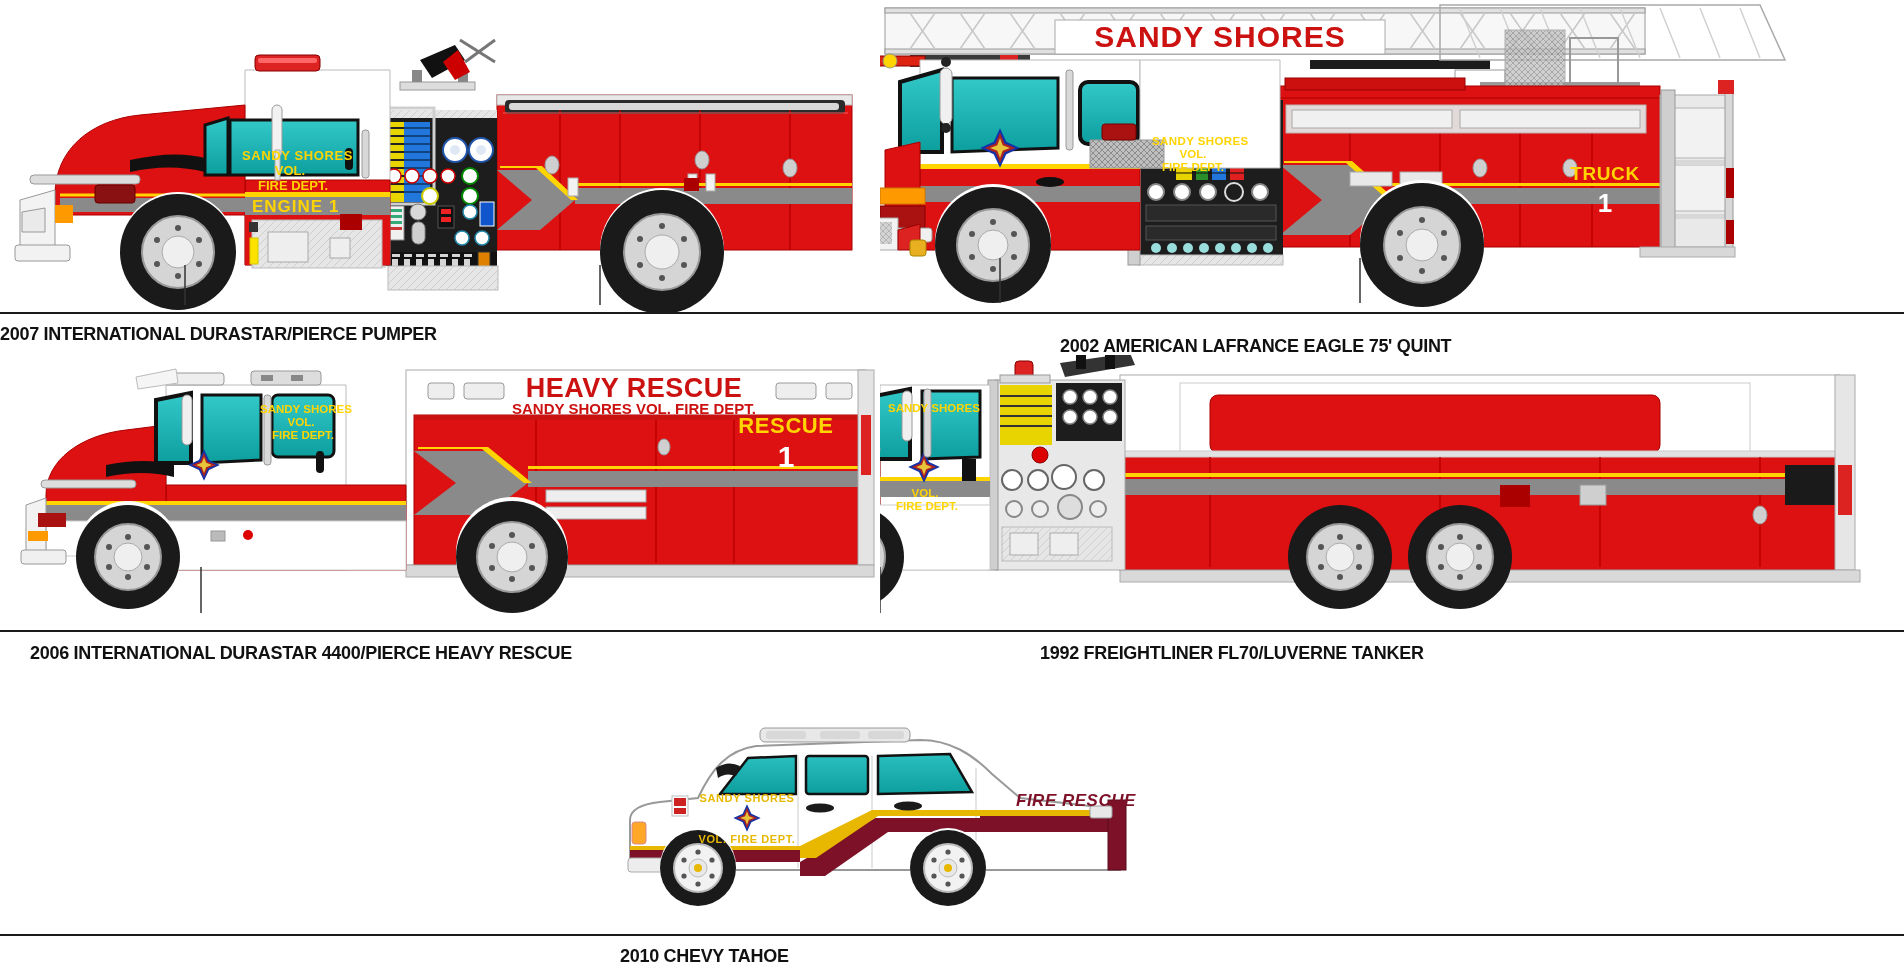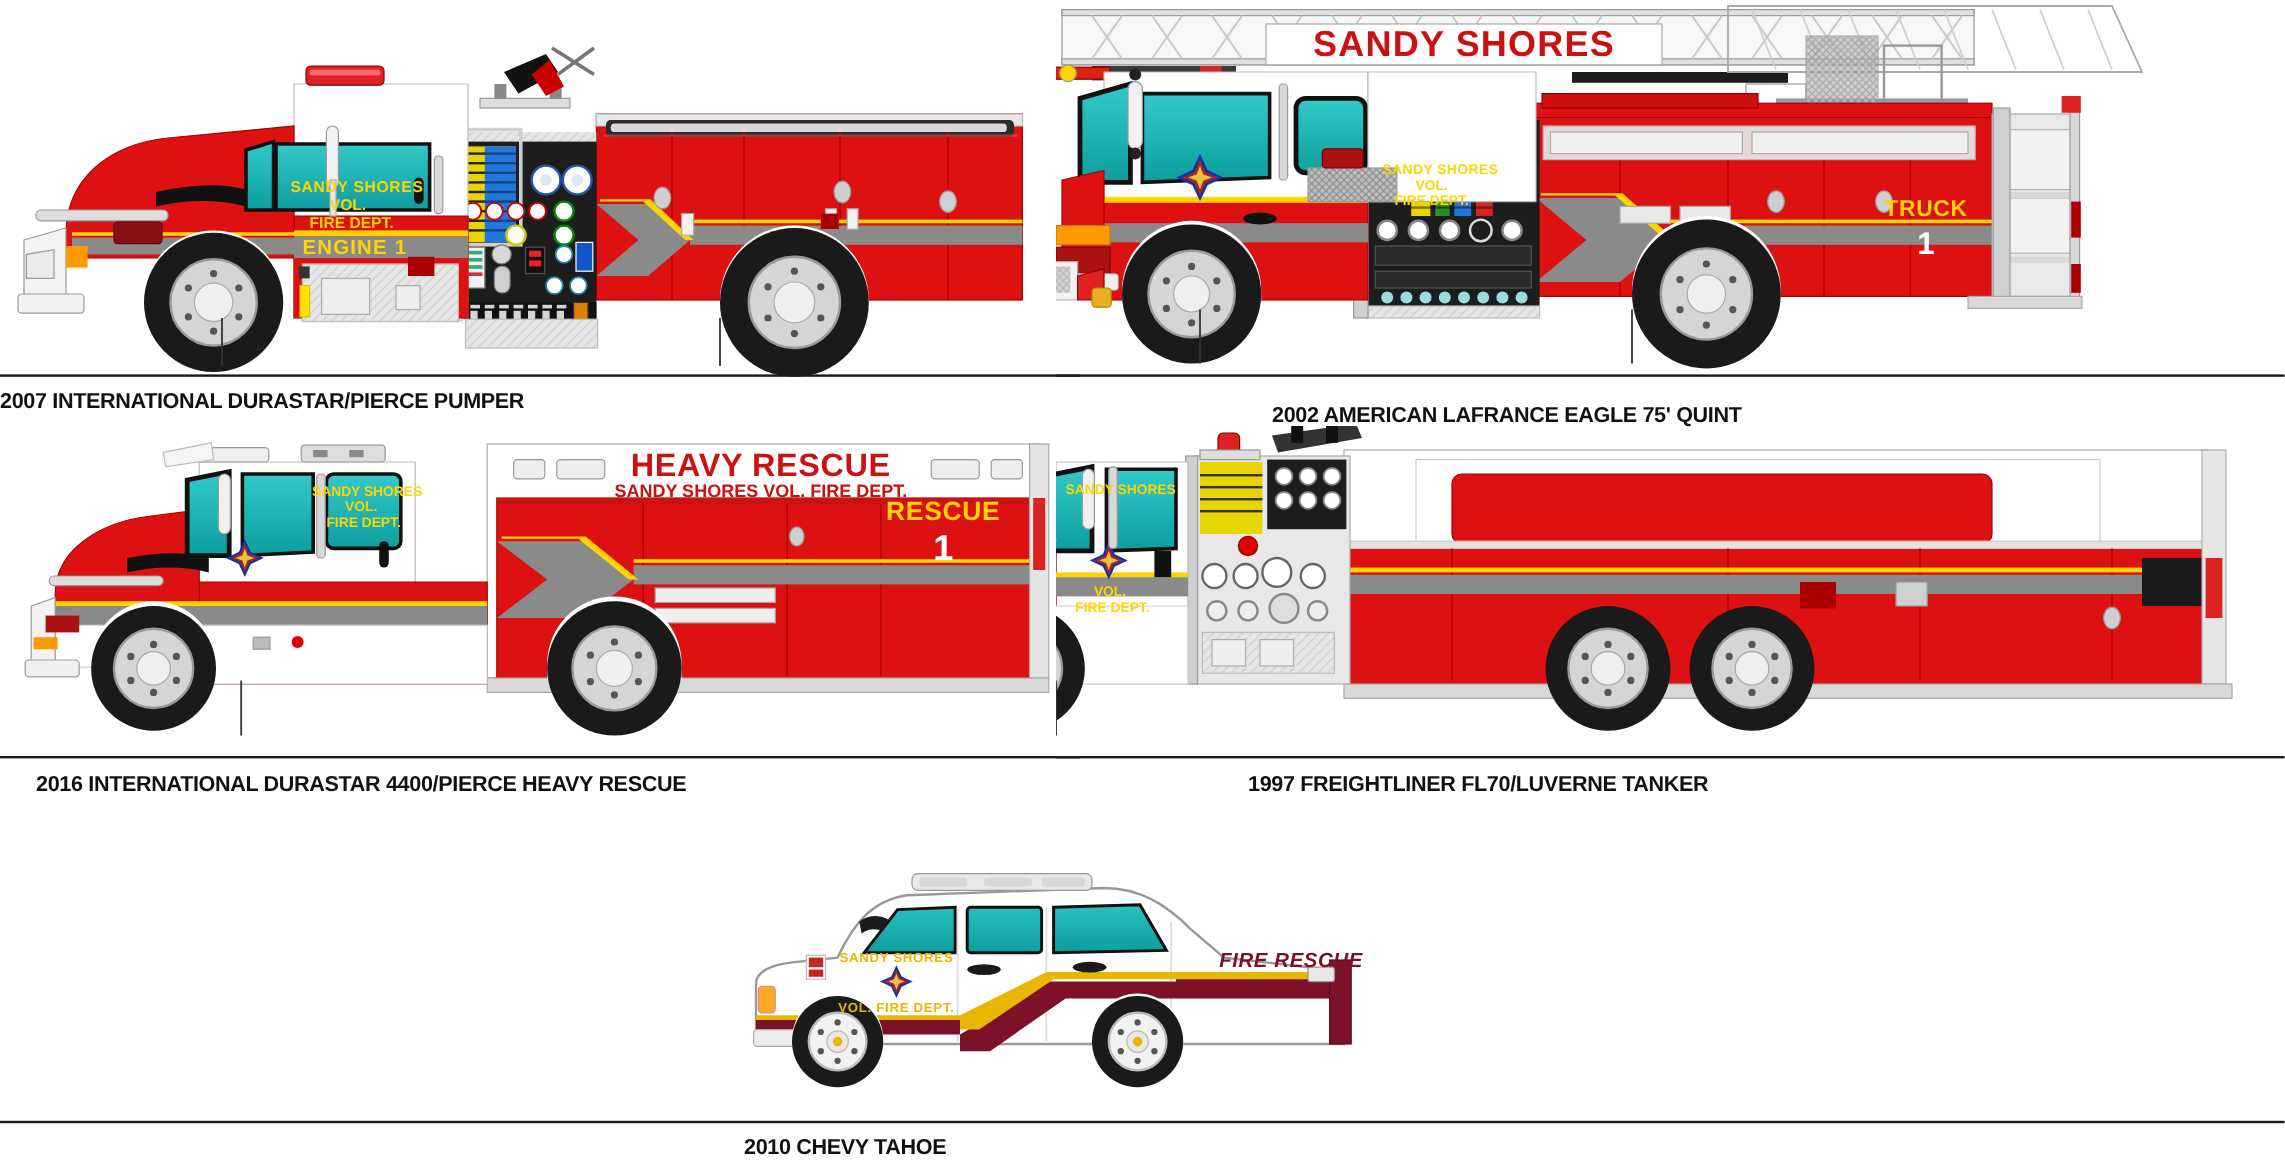--- a/index.html
+++ b/index.html
@@ -544,21 +544,21 @@
       <text class="lbl" x="618" y="42" fill="#cc1111" font-size="27" text-anchor="middle" letter-spacing="0.5">HEAVY RESCUE</text>
       <text class="lbl" x="618" y="59" fill="#cc1111" font-size="15" text-anchor="middle">SANDY SHORES VOL. FIRE DEPT.</text>
       <text class="lbl" x="244" y="58" fill="#ffd400" font-size="11.5">SANDY SHORES</text>
       <text class="lbl" x="285" y="71" fill="#ffd400" font-size="11.5" text-anchor="middle">VOL.</text>
       <text class="lbl" x="287" y="84" fill="#ffd400" font-size="11.5" text-anchor="middle">FIRE DEPT.</text>
       <text class="lbl" x="770" y="78" fill="#ffd400" font-size="22" text-anchor="middle" letter-spacing="0.6">RESCUE</text>
       <text class="lbl" x="770" y="112" fill="#ffffff" font-size="30" text-anchor="middle">1</text>
     </svg>
   </div>
   <div class="ground-line" style="left:0px; top:630px; width:900px;"></div>
-  <div class="caption" style="left:30px; top:643px; width:830px;">2016 INTERNATIONAL DURASTAR 4400/PIERCE HEAVY RESCUE</div>
+  <div class="caption" style="left:30px; top:643px; width:830px;">2006 INTERNATIONAL DURASTAR 4400/PIERCE HEAVY RESCUE</div>
 
   <div class="vehicle-cell" style="left:880px; top:355px; width:1024px; height:290px;">
     <svg width="1024" height="290" viewBox="0 0 1024 290">
       <defs>
         <linearGradient id="glass4" x1="0" y1="0" x2="0" y2="1">
           <stop offset="0%" stop-color="#33c9c9"></stop>
             <stop offset="100%" stop-color="#0d9e9e"></stop>
         </linearGradient>
         <pattern id="dp4" width="8" height="8" patternUnits="userSpaceOnUse">
           <rect width="8" height="8" fill="#e6e6e6"></rect>
@@ -677,21 +677,21 @@
           </g>
       </g>
       <line x1="0" y1="212" x2="0" y2="258" stroke="#333" stroke-width="1.5"></line>
 
       <text class="lbl" x="8" y="57" fill="#ffd400" font-size="11.5">SANDY SHORES</text>
       <text class="lbl" x="45" y="142" fill="#ffd400" font-size="11.5" text-anchor="middle">VOL.</text>
       <text class="lbl" x="47" y="155" fill="#ffd400" font-size="11.5" text-anchor="middle">FIRE DEPT.</text>
     </svg>
   </div>
   <div class="ground-line" style="left:880px; top:630px; width:1024px;"></div>
-  <div class="caption" style="left:1040px; top:643px; width:720px;">1997 FREIGHTLINER FL70/LUVERNE TANKER</div>
+  <div class="caption" style="left:1040px; top:643px; width:720px;">1992 FREIGHTLINER FL70/LUVERNE TANKER</div>
 
   <div class="vehicle-cell" style="left:620px; top:710px; width:560px; height:230px;">
     <svg width="560" height="230" viewBox="0 0 560 230">
       <defs>
         <linearGradient id="glass5" x1="0" y1="0" x2="0" y2="1">
           <stop offset="0%" stop-color="#2bbfbf"></stop>
             <stop offset="100%" stop-color="#0d9e9e"></stop>
         </linearGradient>
       </defs>
 

